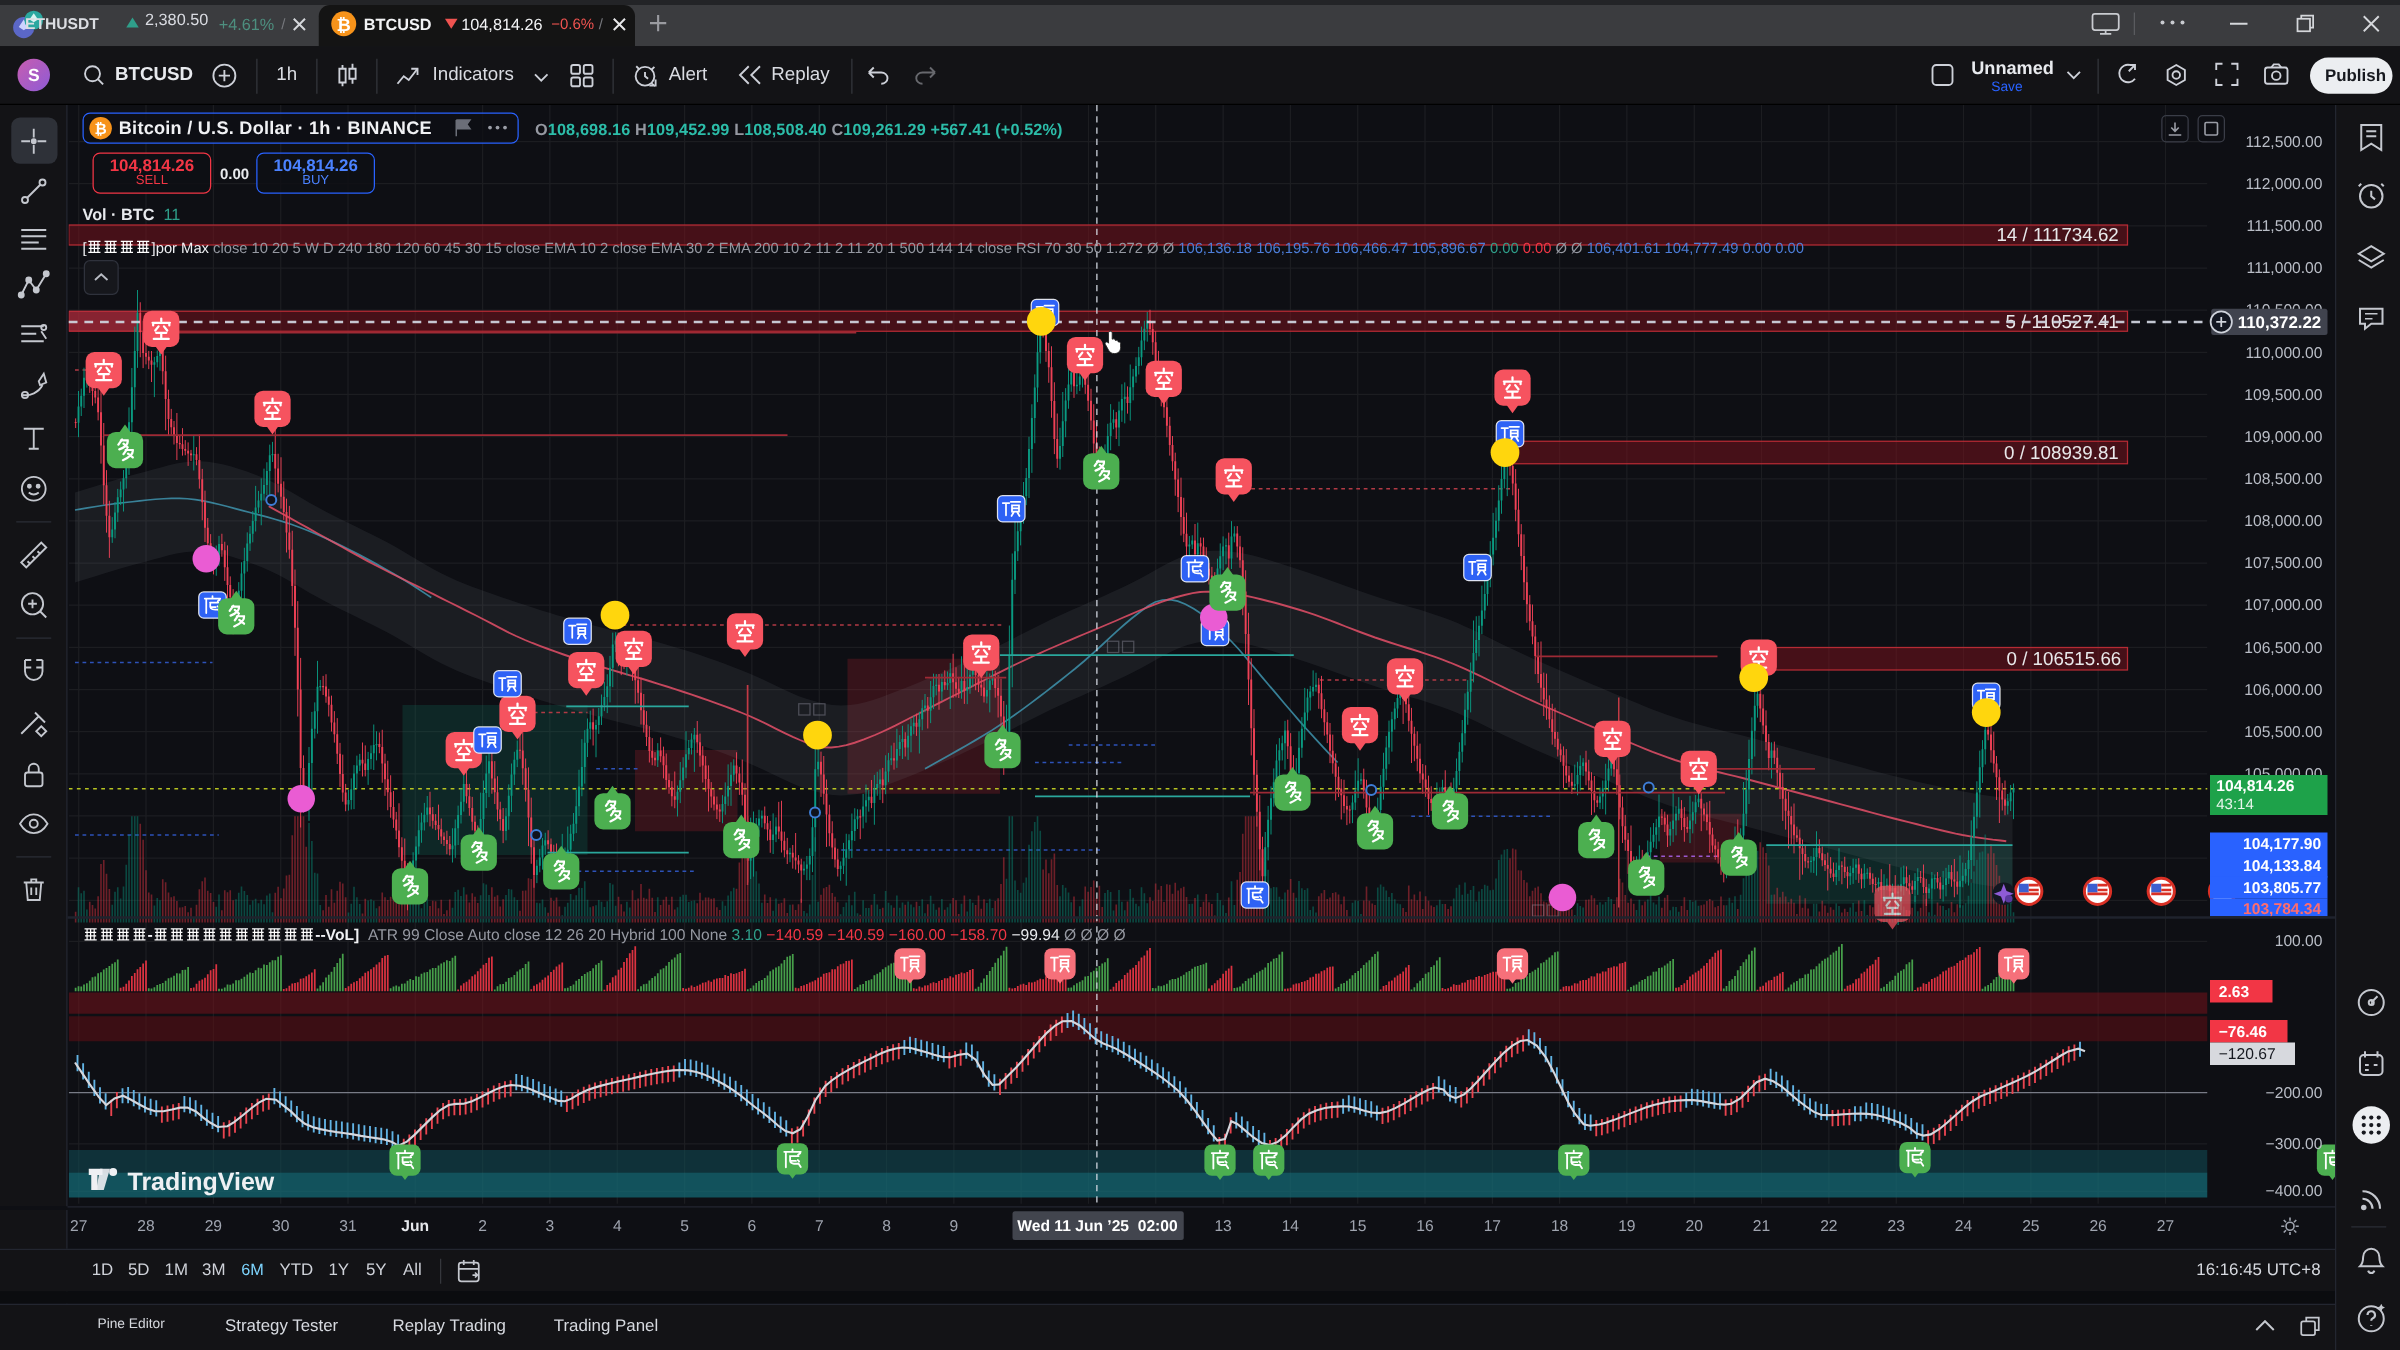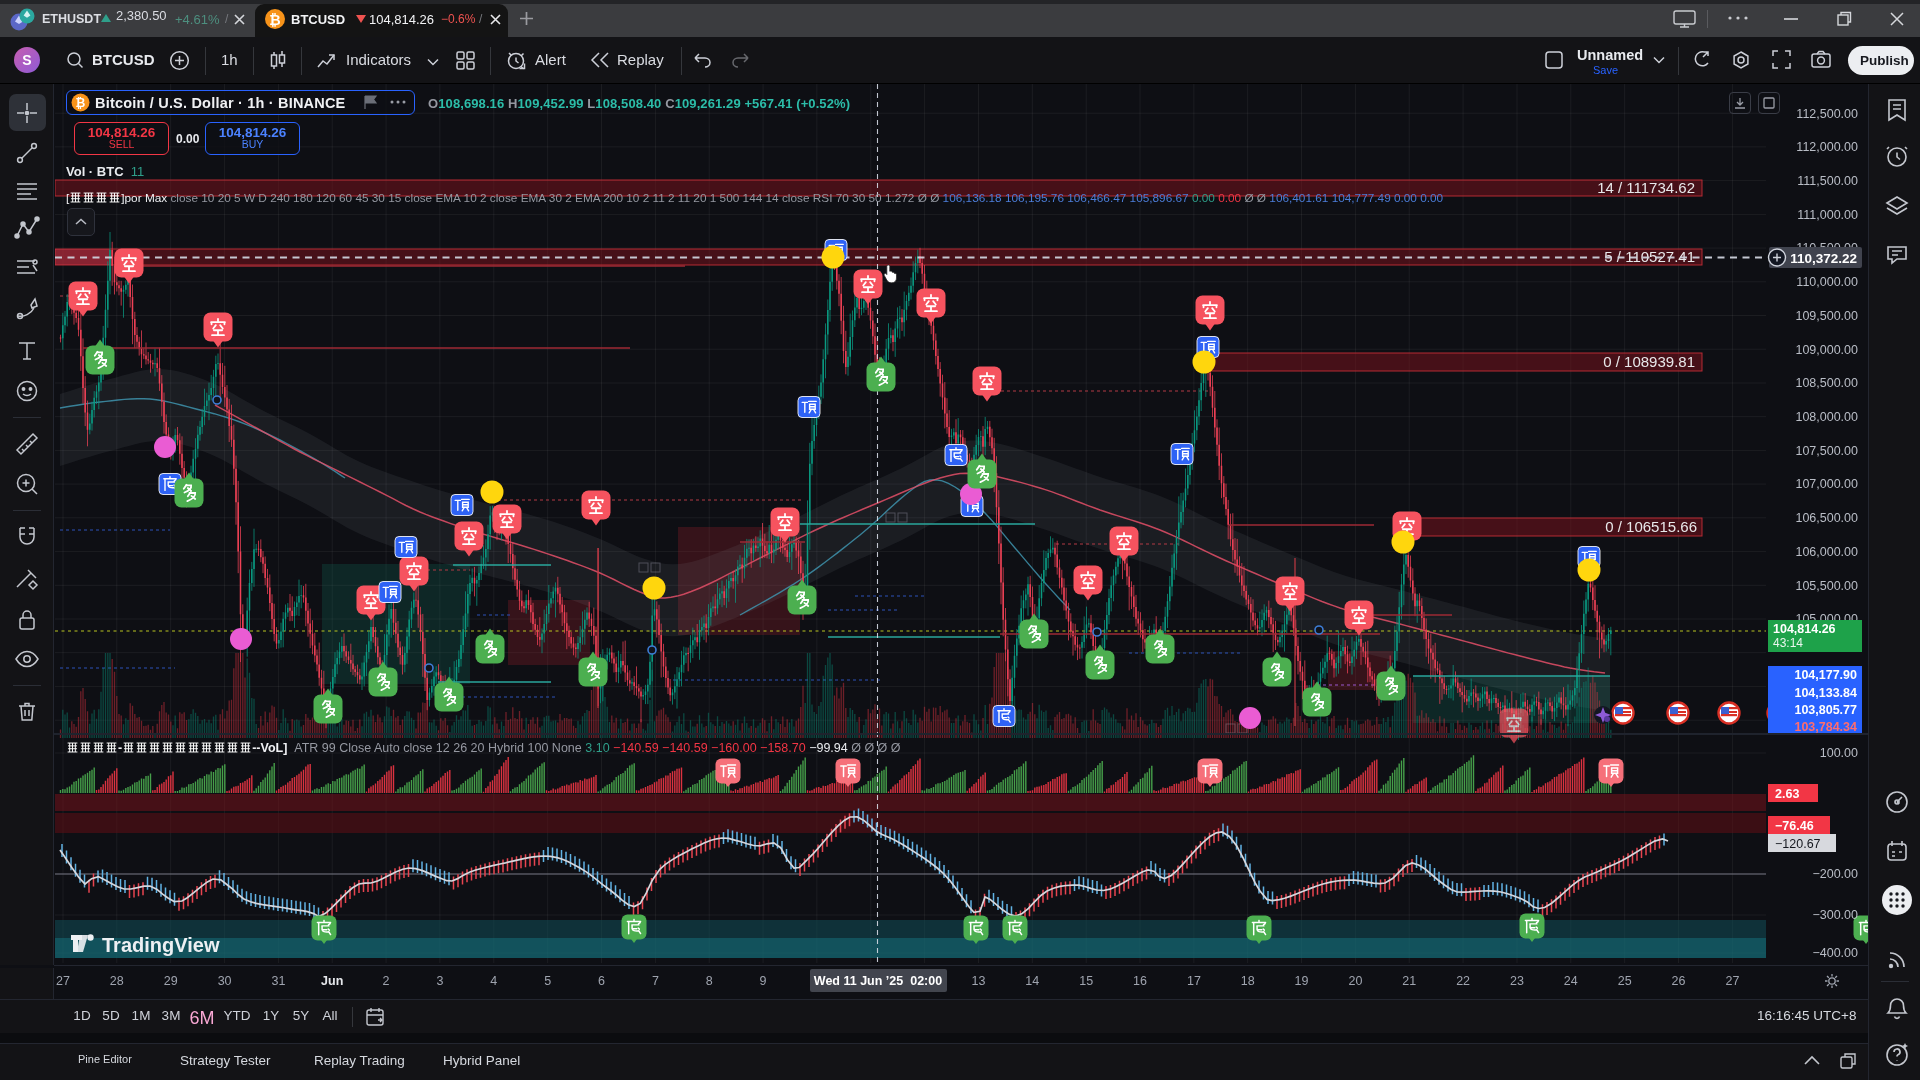--- a/index.html
+++ b/index.html
@@ -523,21 +523,21 @@
 </svg>
 <div class="a" style="left:0;top:0;width:1920px;height:37px;background:#3b3c3f">
 <div class="a" style="left:0;top:0;width:1920px;height:4px;background:#232427"></div>
 <div class="a" style="left:255px;top:4px;width:253px;height:33px;background:#141414;border-radius:9px 9px 0 0"></div>
 <svg class="a" style="left:8px;top:6px" width="28" height="28">
       <circle cx="11" cy="16" r="8.5" fill="#5b67c7"></circle>
       <path d="M11 9.5l4 6-4 2.6-4-2.6z" fill="#cdd3ff"></path>
       <circle cx="19" cy="10" r="7.5" fill="#2ba8a0"></circle>
       <path d="M19 4.5l3.4 5-3.4 2.2-3.4-2.2z" fill="#d6f3f1"></path>
     </svg>
-<span class="a" style="left:42px;top:12px;font-size:12.5px;font-weight:bold;color:#dcdee3">ETHUSDT</span>
+<span class="a" style="left:20px;top:12px;font-size:12.5px;font-weight:bold;color:#dcdee3">ETHUSDT</span>
 <span class="a" style="left:101px;top:14px;width:0;height:0;border-left:5px solid transparent;border-right:5px solid transparent;border-bottom:8px solid #2f9f8a"></span>
 <span class="a" style="left:116px;top:8px;font-size:13px;color:#dadce2">2,380.50</span>
 <span class="a" style="left:175px;top:12px;font-size:13px;color:#4d8f7f">+4.61%</span>
 <span class="a" style="left:225px;top:12px;font-size:12px;color:#76787d">/</span>
 <svg class="a" style="left:233px;top:13px" width="12" height="12">
       <path d="M2 2l9 9M11 2l-9 9" stroke="#d5d7db" stroke-width="1.6"></path>
     </svg>
 <svg class="a" style="left:262px;top:7px" width="26" height="26">
       <circle cx="13" cy="12" r="10" fill="#f7931a"></circle>
       <text x="13" y="18" text-anchor="middle" font-size="14" font-weight="bold" fill="#fff">₿</text>
@@ -826,39 +826,39 @@
       <path d="M21 4l1-2 1 2 2 1-2 1-1 2-1-2-2-1z" fill="#c4c7ce" stroke="none"></path>
     </g>
   </svg>
 <div class="a" style="left:0;top:965px;width:1868px;height:3px;background:#0e0f14"></div>
 <div class="a" style="left:54px;top:965px;width:1814px;height:1px;background:#232630"></div>
 <div class="a" style="left:0;top:999px;width:1868px;height:34px;background:#131316;border-top:1px solid #232630"></div>
 <span class="a" style="left:82px;top:1008px;font-size:13.5px;color:#cfd2d9;transform:translateX(-50%)">1D</span>
 <span class="a" style="left:111px;top:1008px;font-size:13.5px;color:#cfd2d9;transform:translateX(-50%)">5D</span>
 <span class="a" style="left:141px;top:1008px;font-size:13.5px;color:#cfd2d9;transform:translateX(-50%)">1M</span>
 <span class="a" style="left:171px;top:1008px;font-size:13.5px;color:#cfd2d9;transform:translateX(-50%)">3M</span>
-<span class="a" style="left:202px;top:1008px;font-size:18px;color:#f9a8d4;transform:translateX(-50%)">6M</span>
+<span class="a" style="left:202px;top:1008px;font-size:13px;color:#7dd3fc;transform:translateX(-50%)">6M</span>
 <span class="a" style="left:237px;top:1008px;font-size:13.5px;color:#cfd2d9;transform:translateX(-50%)">YTD</span>
 <span class="a" style="left:271px;top:1008px;font-size:13.5px;color:#cfd2d9;transform:translateX(-50%)">1Y</span>
 <span class="a" style="left:301px;top:1008px;font-size:13.5px;color:#cfd2d9;transform:translateX(-50%)">5Y</span>
 <span class="a" style="left:330px;top:1008px;font-size:13.5px;color:#cfd2d9;transform:translateX(-50%)">All</span>
 <div class="a" style="left:352px;top:1007px;width:1px;height:20px;background:#35373c"></div>
 <svg class="a" style="left:364px;top:1006px" width="22" height="22">
     <g stroke="#c4c7ce" fill="none" stroke-width="1.4">
       <rect x="3" y="4" width="16" height="15" rx="2"></rect>
       <path d="M7 2v4M15 2v4M3 9h16M14 14h4M16 12l2 2-2 2"></path>
     </g>
   </svg>
 <span class="a" style="left:1757px;top:1008px;font-size:13.5px;color:#d6d9df">16:16:45 UTC+8</span>
 <div class="a" style="left:0;top:1033px;width:1868px;height:10px;background:#0b0c0f"></div>
 <div class="a" style="left:0;top:1043px;width:1868px;height:37px;background:#131316;border-top:1px solid #232630"></div>
 <span class="a" style="left:78px;top:1053px;font-size:11px;color:#d6d9df">Pine Editor</span>
 <span class="a" style="left:180px;top:1053px;font-size:13.5px;color:#d6d9df">Strategy Tester</span>
 <span class="a" style="left:314px;top:1053px;font-size:13.5px;color:#d6d9df">Replay Trading</span>
-<span class="a" style="left:443px;top:1053px;font-size:13.5px;color:#d6d9df">Hybrid Panel</span>
+<span class="a" style="left:443px;top:1053px;font-size:13.5px;color:#d6d9df">Trading Panel</span>
 <svg class="a" style="left:1802px;top:1052px" width="20" height="18">
     <path d="M3 12l7-7 7 7" stroke="#c4c7ce" fill="none" stroke-width="1.6"></path>
   </svg>
 <svg class="a" style="left:1838px;top:1051px" width="20" height="20">
     <g stroke="#c4c7ce" fill="none" stroke-width="1.4">
       <rect x="3" y="6" width="11" height="11" rx="1.5"></rect>
       <path d="M7 6V3h10v10h-3"></path>
     </g>
   </svg>
 <div class="a" style="left:54px;top:733px;width:1814px;height:2px;background:#1f232d"></div>

